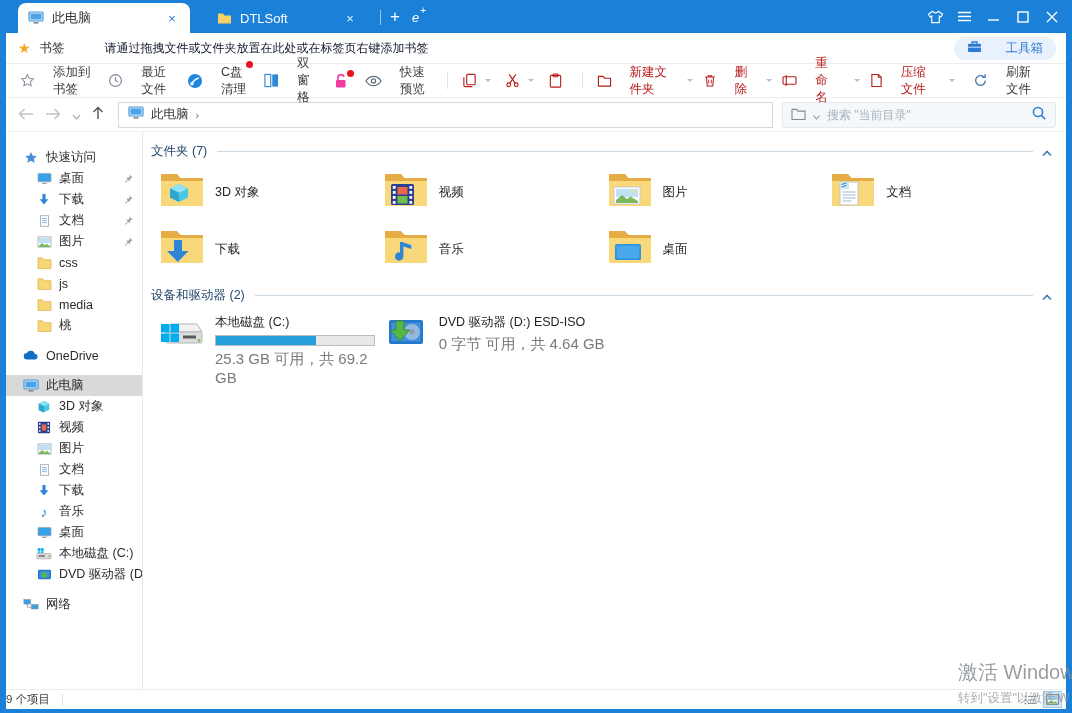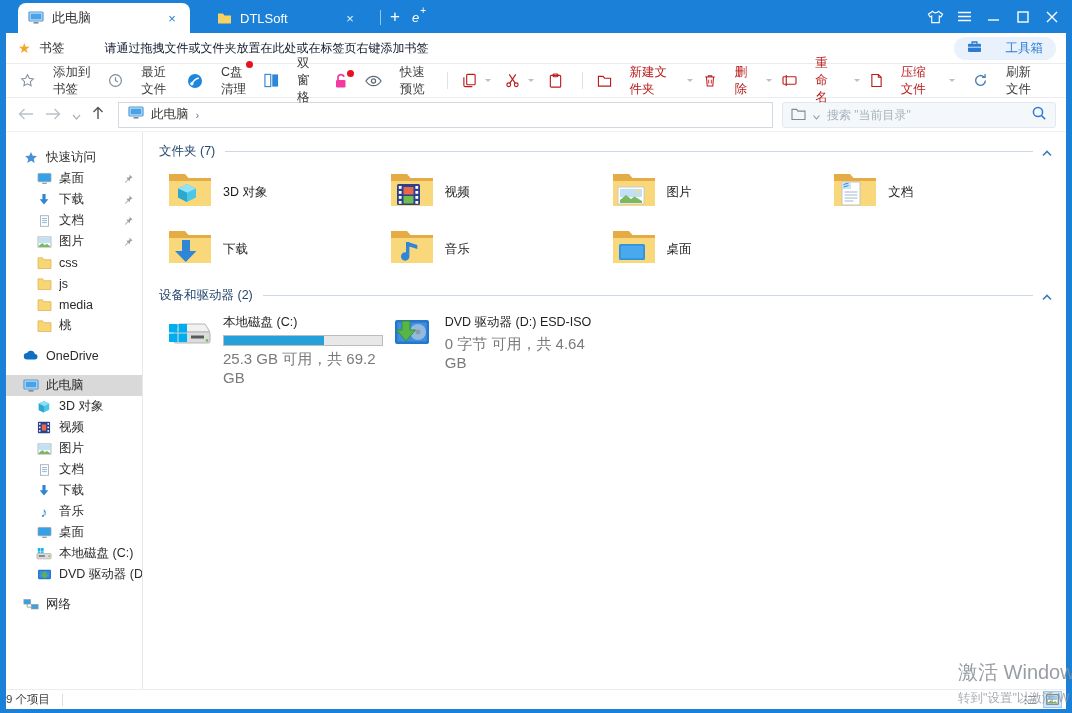--- a/index.html
+++ b/index.html
@@ -45,21 +45,21 @@
   
   .addressbar { height:34px; flex:0 0 34px; display:flex; align-items:center; padding:0 10px 0 12px; border-bottom:1px solid #f1f1f1; }
   .nav { display:flex; align-items:center; gap:11px; margin-right:14px; }
   .addressbox { width:655px; height:26px; border:1px solid #d2d9e0; display:flex; align-items:center; gap:7px; padding:0 9px; font-size:12.5px; color:#333; }
   .crumb-sep { color:#6b7785; font-size:11px; margin-top:1px; }
   .searchbox { flex:1; height:26px; margin-left:9px; background:#f4f8fb; border:1px solid #e2e9f0; border-radius:3px; display:flex; align-items:center; gap:7px; padding:0 8px; }
   .searchbox input { flex:1; border:none; outline:none; background:transparent; font-size:12px; color:#333; font-family:inherit; }
   .searchbox input::placeholder { color:#a8b2bc; }
 
   
-  .bodyrow { flex:1; display:flex; min-height:0;gap:8px; }
+  .bodyrow { flex:1; display:flex; min-height:0; }
   .sidebar { width:137px; flex:0 0 137px; border-right:1px solid #e8e8e8; padding-top:15px; overflow:hidden; }
   .sitem { height:21px; display:flex; align-items:center; gap:7px; padding-left:17px; font-size:12.5px; color:#2b2b2b; white-space:nowrap; cursor:default; }
   .sitem.child { padding-left:30px; }
   .sitem.selected { background:#d9d9d9; }
   .sicon { width:16px; height:16px; flex:0 0 16px; display:flex; align-items:center; justify-content:center; }
   .slabel { overflow:hidden; }
   .pin { margin-left:auto; margin-right:9px; flex:0 0 auto; }
   .sgap { height:9px; }
   .note-glyph { color:#2f86d6; font-size:14px; line-height:14px; }
 

